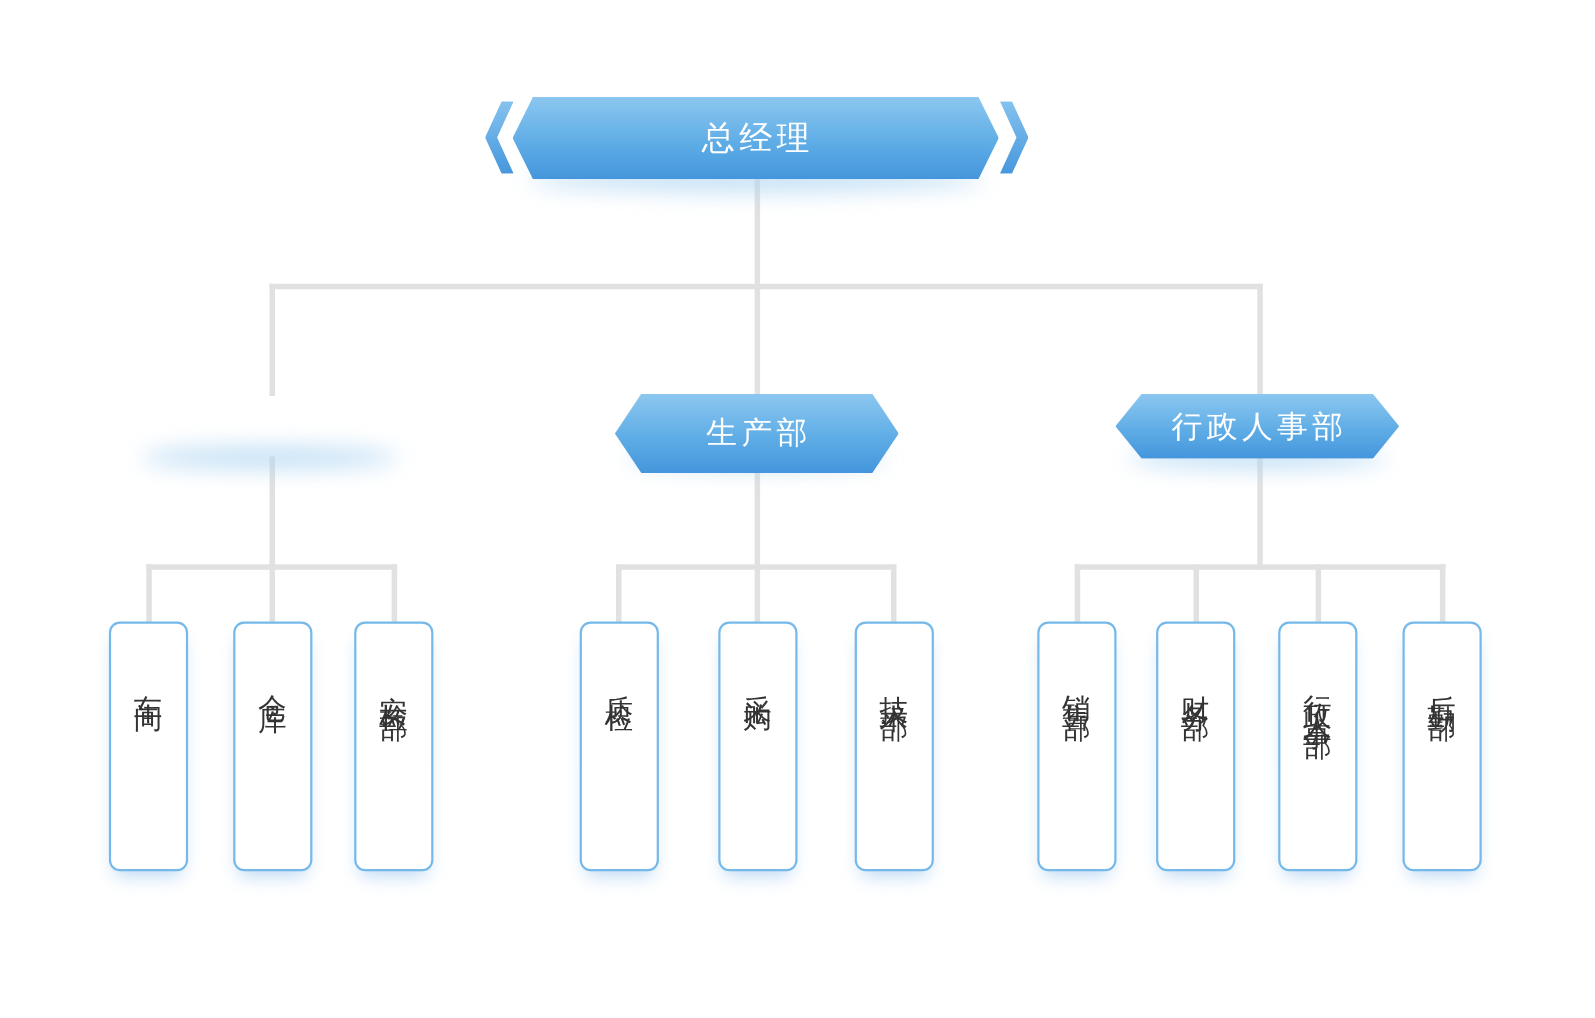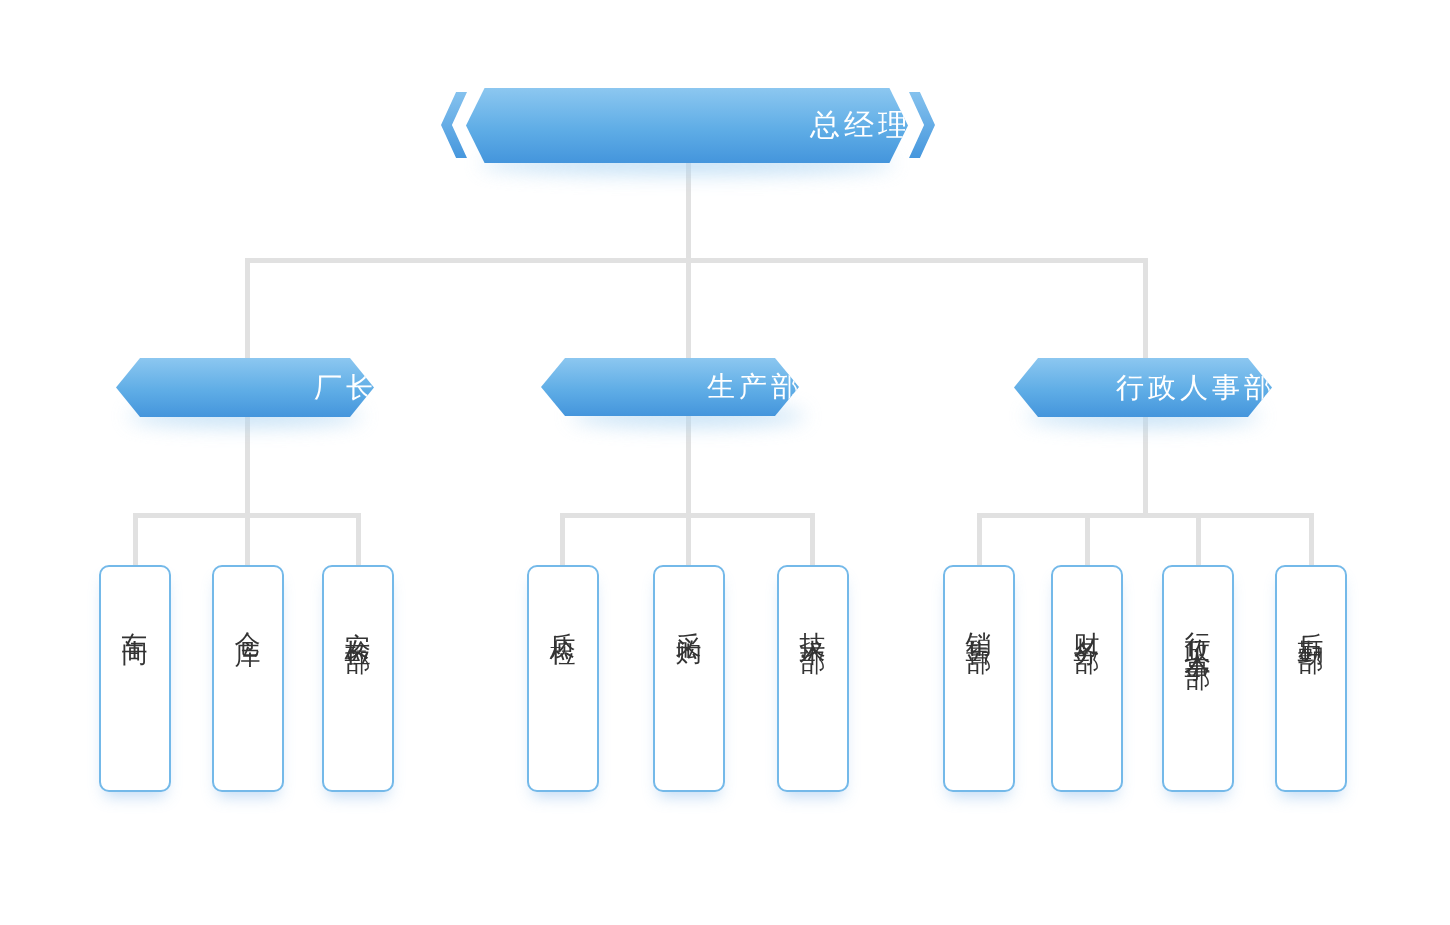--- a/index.html
+++ b/index.html
@@ -12,21 +12,21 @@
   }
   
   .ln{position:absolute;background:#e1e1e1;z-index:0;}
   
   .glow{position:absolute;background:#aed5f2;opacity:.75;filter:blur(10px);border-radius:50%;z-index:0;}
   
   .banner{position:absolute;z-index:2;}
   .banner-body{
     position:absolute;top:0;left:0;width:100%;height:100%;
     background:linear-gradient(180deg,#8cc7f0 0%,#5fade6 55%,#4495dc 100%);
-    display:flex;align-items:center;justify-content:flex-end;
+    display:flex;align-items:center;justify-content:center;
     color:#ffffff;
   }
   .top-body{clip-path:polygon(4.2% 0,95.8% 0,100% 50%,95.8% 100%,4.2% 100%,0 50%);}
   .l2-body{clip-path:polygon(9.3% 0,90.7% 0,100% 50%,90.7% 100%,9.3% 100%,0 50%);}
   .banner-label{letter-spacing:4px;margin-right:-4px;white-space:nowrap;}
   .top-label{font-size:30px;}
   .l2-label{font-size:28px;}
   
   .chev{
     position:absolute;width:26px;height:66px;top:4px;
@@ -87,26 +87,21 @@
   <div class="glow" style="left:1026px;top:406px;width:234px;height:20px;"></div>
 
   <div class="banner" style="left:441px;top:88px;width:494px;height:75px;">
     <div class="chev" style="left:0;"></div>
     <div class="banner-body top-body" style="left:25px;width:442px;">
       <span class="banner-label top-label">总经理</span>
     </div>
     <div class="chev chev-right" style="right:0;"></div>
   </div>
 
-  <div class="banner" style="left:116px;top:358px;width:258px;height:59px;">
-    <div class="banner-body l2-body">
-      <span class="banner-label l2-label">厂长</span>
-    </div>
-  </div>
-  <div class="banner" style="left:541px;top:358px;width:258px;height:58px;">
+  <div class="banner" style="left:559px;top:358px;width:258px;height:72px;">
     <div class="banner-body l2-body">
       <span class="banner-label l2-label">生产部</span>
     </div>
   </div>
   <div class="banner" style="left:1014px;top:358px;width:258px;height:59px;">
     <div class="banner-body l2-body">
       <span class="banner-label l2-label">行政人事部</span>
     </div>
   </div>
 

